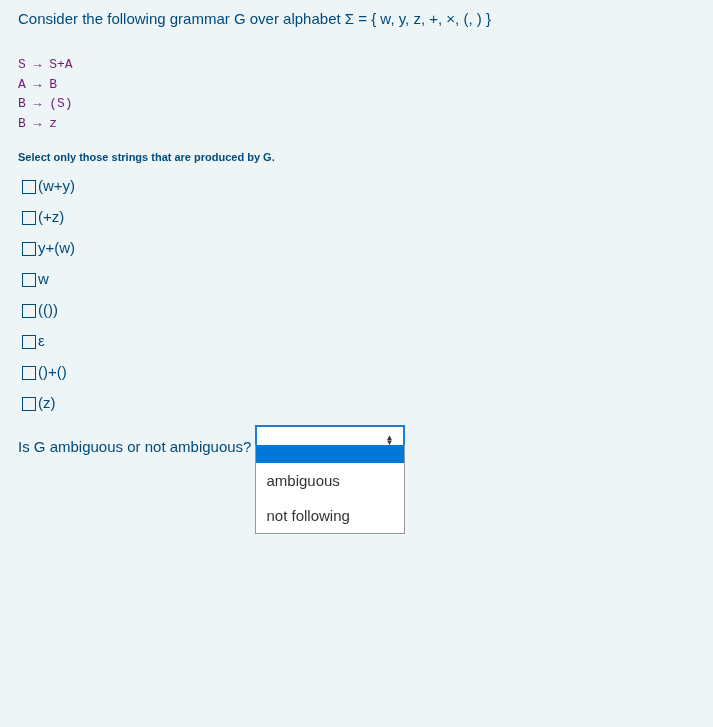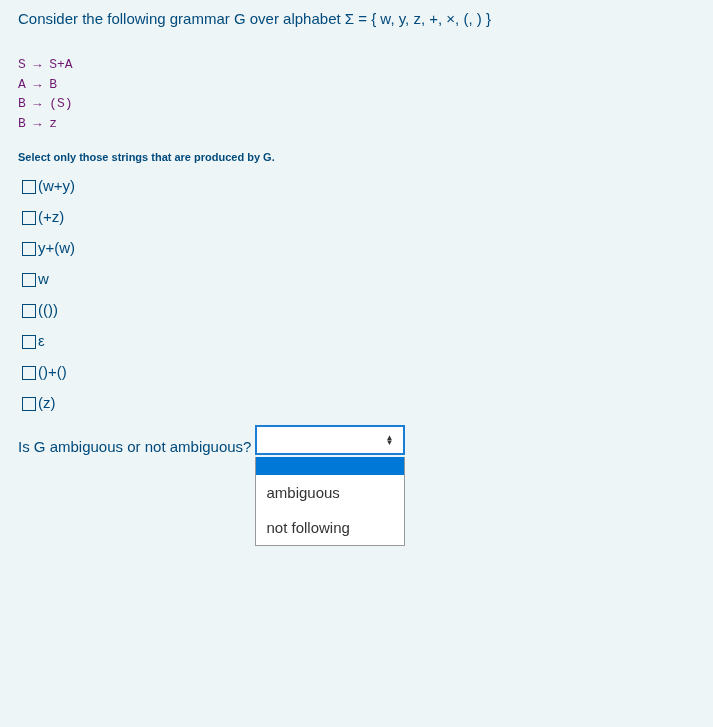--- a/index.html
+++ b/index.html
@@ -84,21 +84,21 @@
     .dropdown-arrows {
       display: flex;
       flex-direction: column;
       align-items: center;
       line-height: 5px;
       font-size: 8px;
       color: #333;
     }
     .dropdown-list {
       position: absolute;
-      top: 32px;
+      top: 20px;
       left: 0;
       width: 150px;
       background: #fff;
       border-left: 1px solid #999;
       border-right: 1px solid #999;
       border-bottom: 1px solid #999;
     }
     .dropdown-item {
       padding: 9px 10px;
       color: #333;

